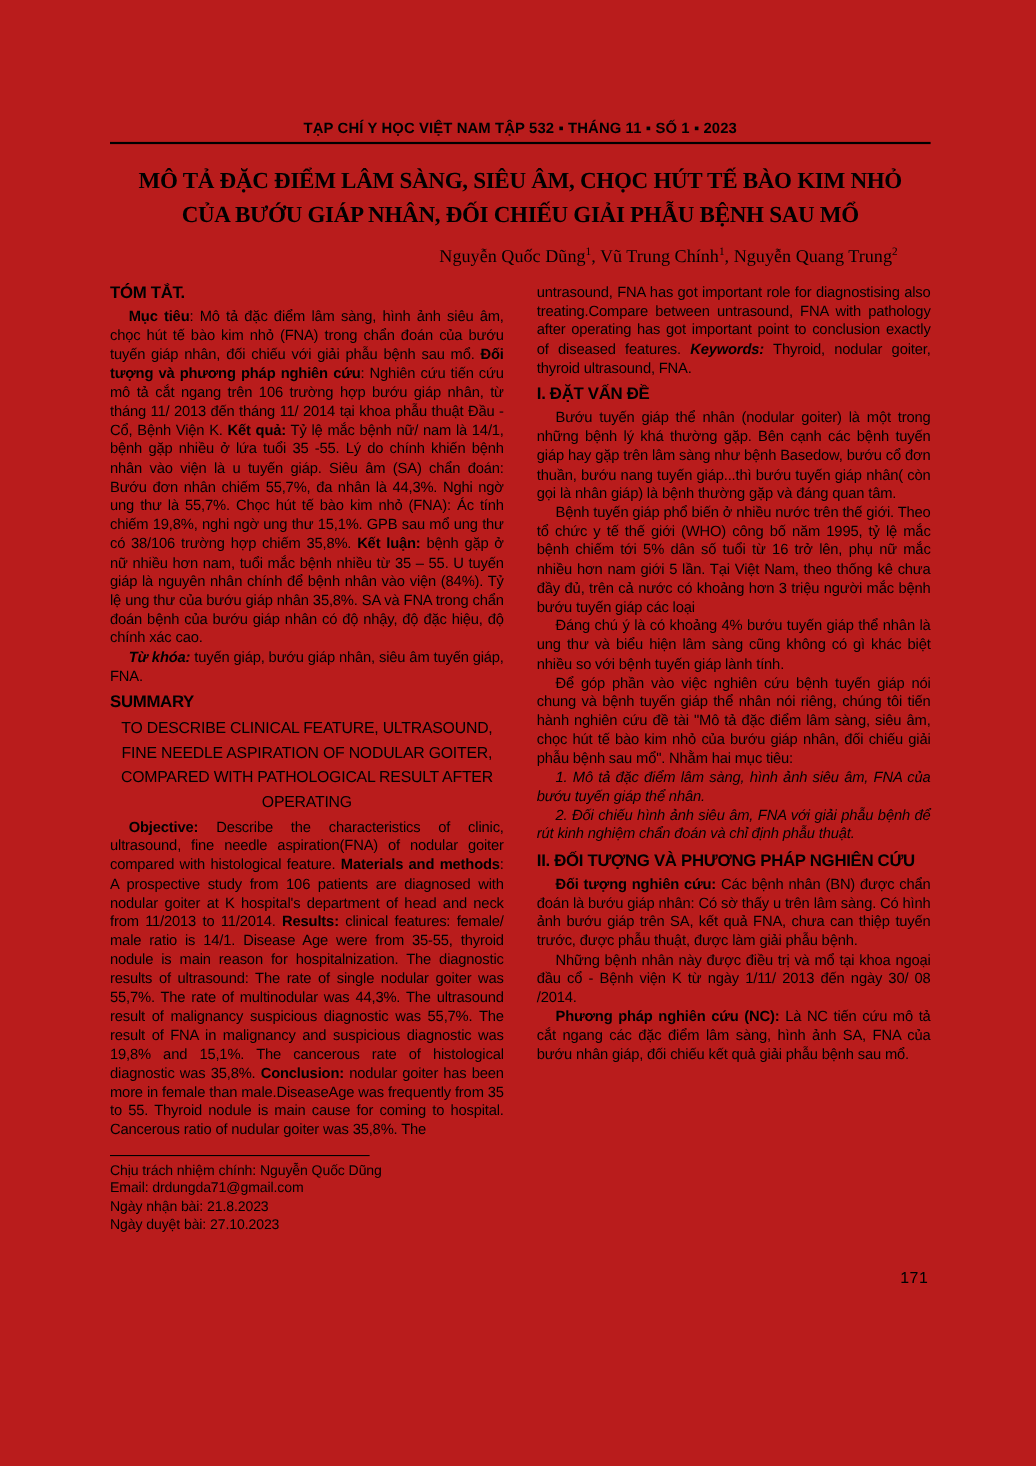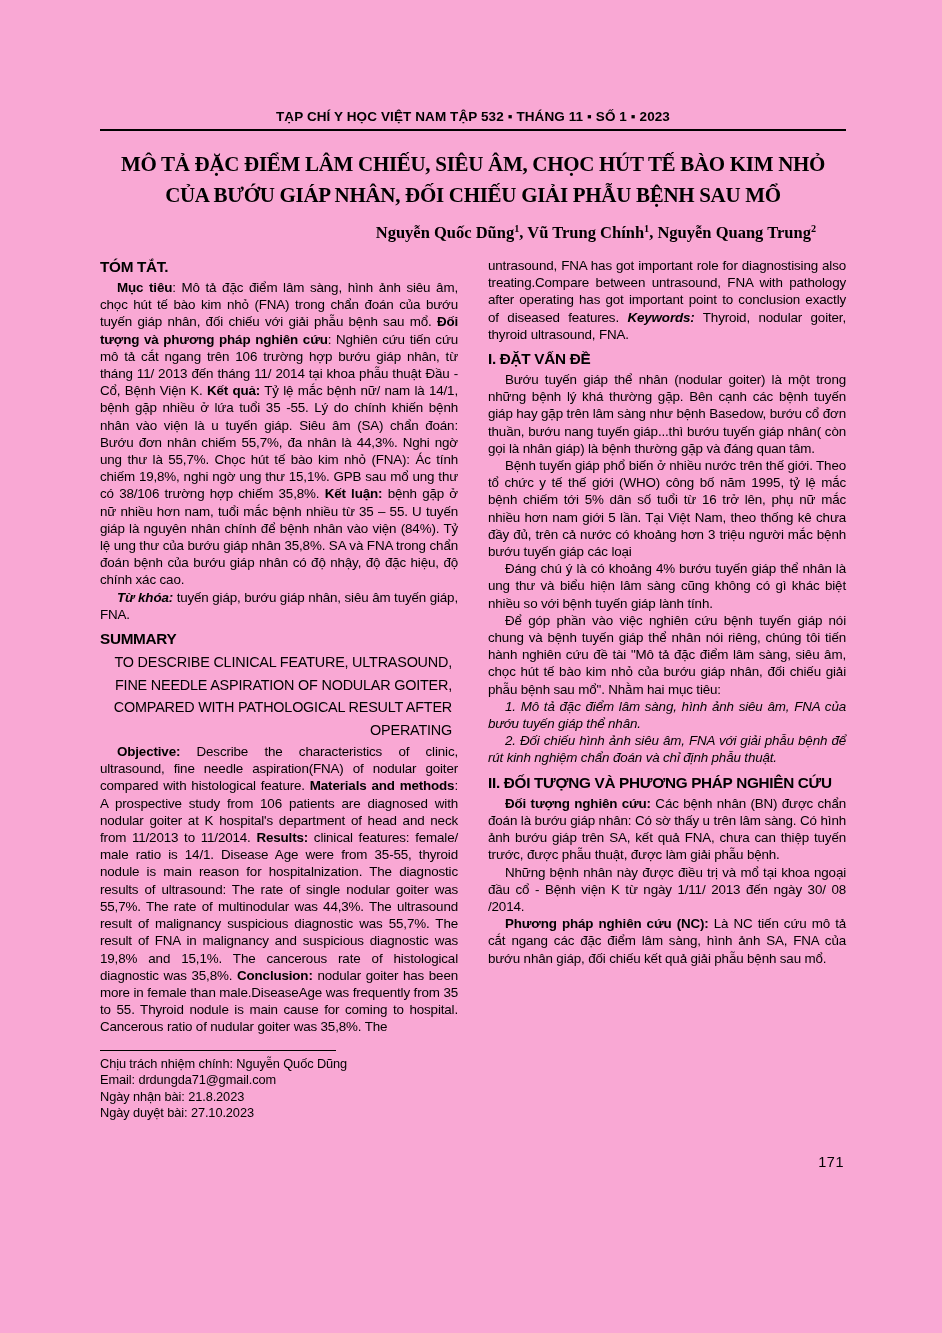--- a/index.html
+++ b/index.html
@@ -1,54 +1,54 @@
 <!DOCTYPE html>
 <html lang="vi"><head>
 <meta charset="utf-8">
 <style>
   html,body{margin:0;padding:0;}
   body{
     width:942px;height:1333px;background:#ffffff;color:#000;
     font-family:"Liberation Sans","DejaVu Sans",sans-serif;
     position:relative;overflow:hidden;
   }
-  .page{position:absolute;inset:0;background:#f9a8d4;}
+  .page{position:absolute;inset:0;background:#b91c1c;}
   .content{position:absolute;left:100px;top:108px;width:746px;height:1225px;}
 
   .journal-header{
     text-align:center;font-weight:bold;font-size:13.5px;letter-spacing:0.1px;
     line-height:17px;white-space:nowrap;
   }
   .header-rule{border:none;border-top:2.6px solid #000;margin:4px 0 0 0;}
 
   .article-title{
     margin-top:18px;text-align:center;
     font-family:"Liberation Serif","DejaVu Serif",serif;
     font-weight:bold;font-size:21px;line-height:31px;letter-spacing:-0.3px;
   }
   .authors{
     margin-top:11px;text-align:right;padding-right:30px;
     font-family:"Liberation Serif","DejaVu Serif",serif;
-    font-weight:bold;font-size:16.5px;line-height:21px;
+    font-weight:normal;font-size:16.5px;line-height:21px;
   }
 
   .columns{display:flex;gap:30px;margin-top:14px;align-items:flex-start;}
   .col{
     width:366px;font-size:13.4px;line-height:17.2px;
     text-align:justify;letter-spacing:-0.15px;
   }
   .col p{margin:0;text-indent:17px;}
   .col p.no-indent{text-indent:0;}
   .sec{
     font-size:15.3px;font-weight:bold;margin:6px 0 3px 0;line-height:19px;
     text-indent:0;letter-spacing:-0.3px;text-align:left;
   }
   .sec:first-child{margin-top:0;}
   .summary-title{
-    text-align:right;text-indent:0 !important;
+    text-align:center;text-indent:0 !important;
     font-size:14.4px;line-height:22.5px;letter-spacing:-0.2px;
     margin:2px 6px !important;
   }
   .b{font-weight:bold;}
   .bi{font-weight:bold;font-style:italic;}
   .sup{vertical-align:super;font-size:0.62em;line-height:0;}
   .obj{font-style:italic;}
 
   .footnote{margin-top:14px;font-size:12.8px;line-height:16.6px;text-align:left;letter-spacing:-0.1px;}
   .footnote-rule{width:236px;border:none;border-top:1.6px solid #000;margin:0 0 5px 0;}
@@ -63,21 +63,21 @@
 </head>
 <body>
 
 <div class="page">
   <div class="content">
 
     <div class="journal-header">TẠP CHÍ Y HỌC VIỆT NAM TẬP 532 ▪ THÁNG 11 ▪ SỐ 1 ▪ 2023</div>
     <hr class="header-rule">
 
     <div class="article-title">
-      <div>MÔ TẢ ĐẶC ĐIỂM LÂM CHIẾU, SIÊU ÂM, CHỌC HÚT TẾ BÀO KIM NHỎ</div>
+      <div>MÔ TẢ ĐẶC ĐIỂM LÂM SÀNG, SIÊU ÂM, CHỌC HÚT TẾ BÀO KIM NHỎ</div>
       <div>CỦA BƯỚU GIÁP NHÂN, ĐỐI CHIẾU GIẢI PHẪU BỆNH SAU MỔ</div>
     </div>
 
     <div class="authors"><span>Nguyễn Quốc Dũng</span><span class="sup">1</span><span>, Vũ Trung Chính</span><span class="sup">1</span><span>, Nguyễn Quang Trung</span><span class="sup">2</span></div>
 
     <div class="columns">
 
       <section class="col">
         <h3 class="sec"><span class="b">TÓM TẮT</span><span>.</span></h3>
         <p><span class="b">Mục tiêu</span><span>: Mô tả đặc điểm lâm sàng, hình ảnh siêu âm, chọc hút tế bào kim nhỏ (FNA) trong chẩn đoán của bướu tuyến giáp nhân, đối chiếu với giải phẫu bệnh sau mổ. </span><span class="b">Đối tượng và phương pháp nghiên cứu</span><span>: Nghiên cứu tiến cứu mô tả cắt ngang trên 106 trường hợp bướu giáp nhân, từ tháng 11/ 2013 đến tháng 11/ 2014 tại khoa phẫu thuật Đầu - Cổ, Bệnh Viện K. </span><span class="b">Kết quả:</span><span> Tỷ lệ mắc bệnh nữ/ nam là 14/1, bệnh gặp nhiều ở lứa tuổi 35 -55. Lý do chính khiến bệnh nhân vào viện là u tuyến giáp. Siêu âm (SA) chẩn đoán: Bướu đơn nhân chiếm 55,7%, đa nhân là 44,3%. Nghi ngờ ung thư là 55,7%. Chọc hút tế bào kim nhỏ (FNA): Ác tính chiếm 19,8%, nghi ngờ ung thư 15,1%. GPB sau mổ ung thư có 38/106 trường hợp chiếm 35,8%. </span><span class="b">Kết luận:</span><span> bệnh gặp ở nữ nhiều hơn nam, tuổi mắc bệnh nhiều từ 35 – 55. U tuyến giáp là nguyên nhân chính để bệnh nhân vào viện (84%). Tỷ lệ ung thư của bướu giáp nhân 35,8%. SA và FNA trong chẩn đoán bệnh của bướu giáp nhân có độ nhậy, độ đặc hiệu, độ chính xác cao.</span></p>

